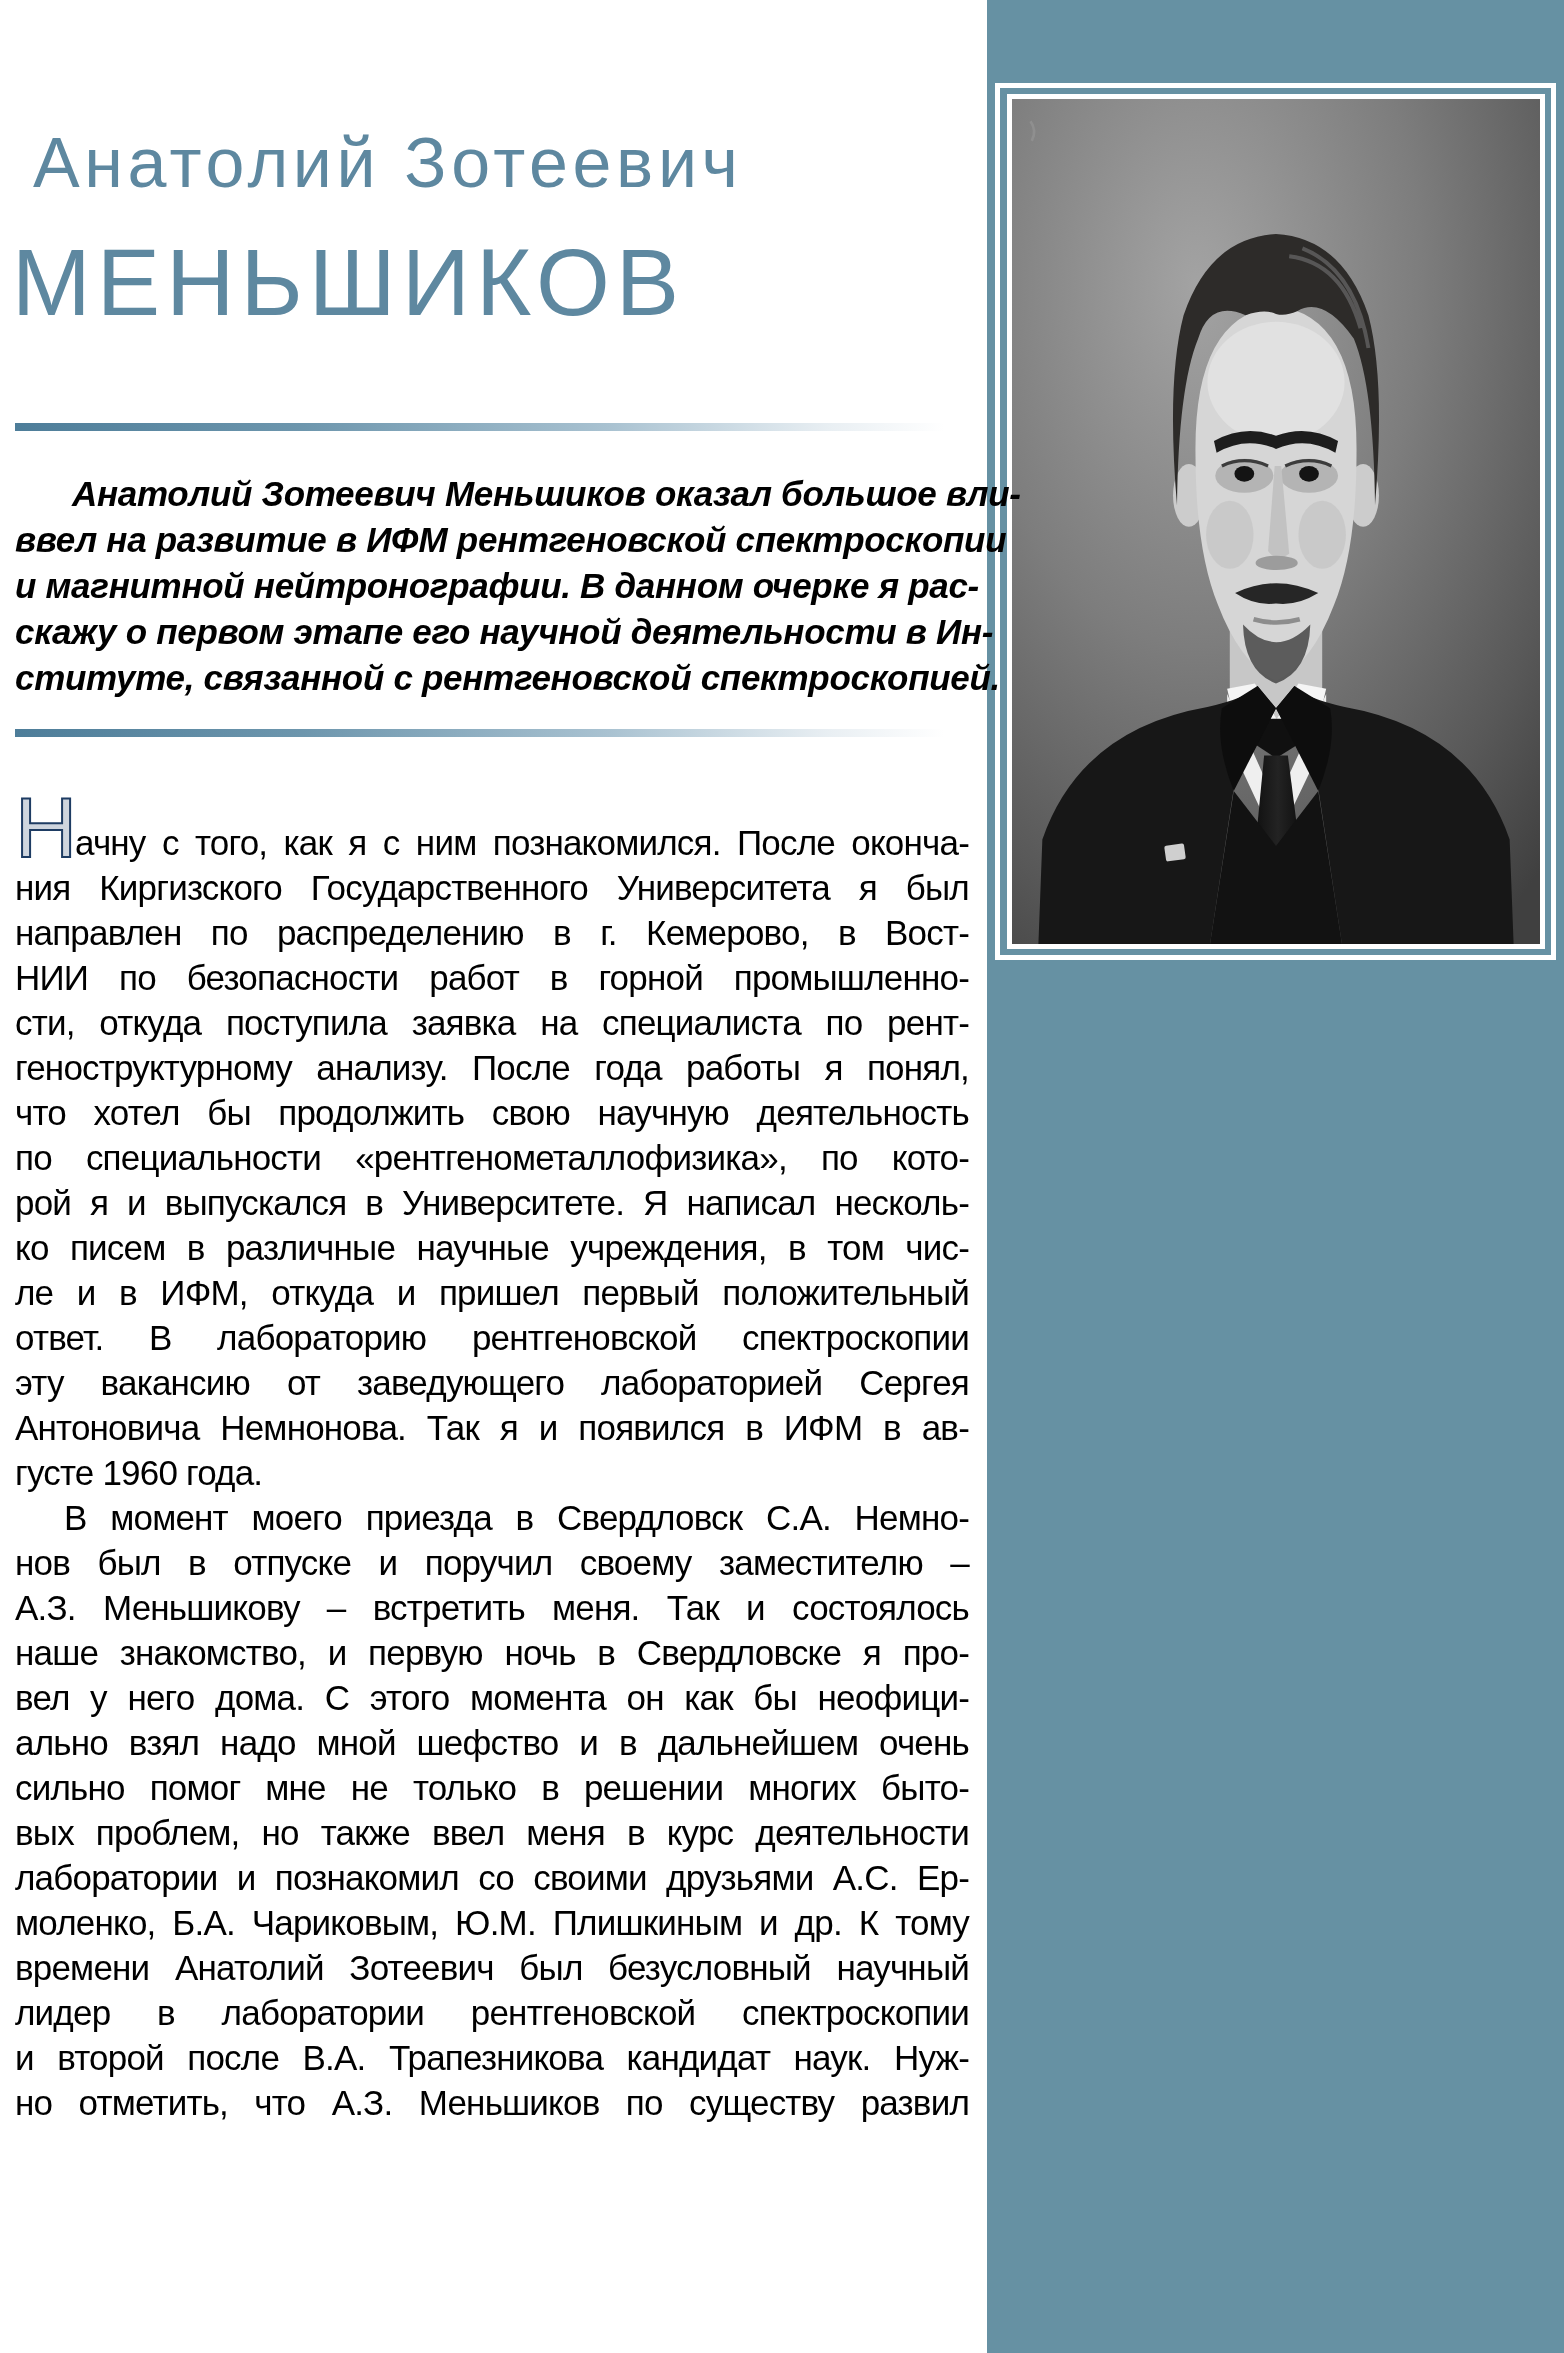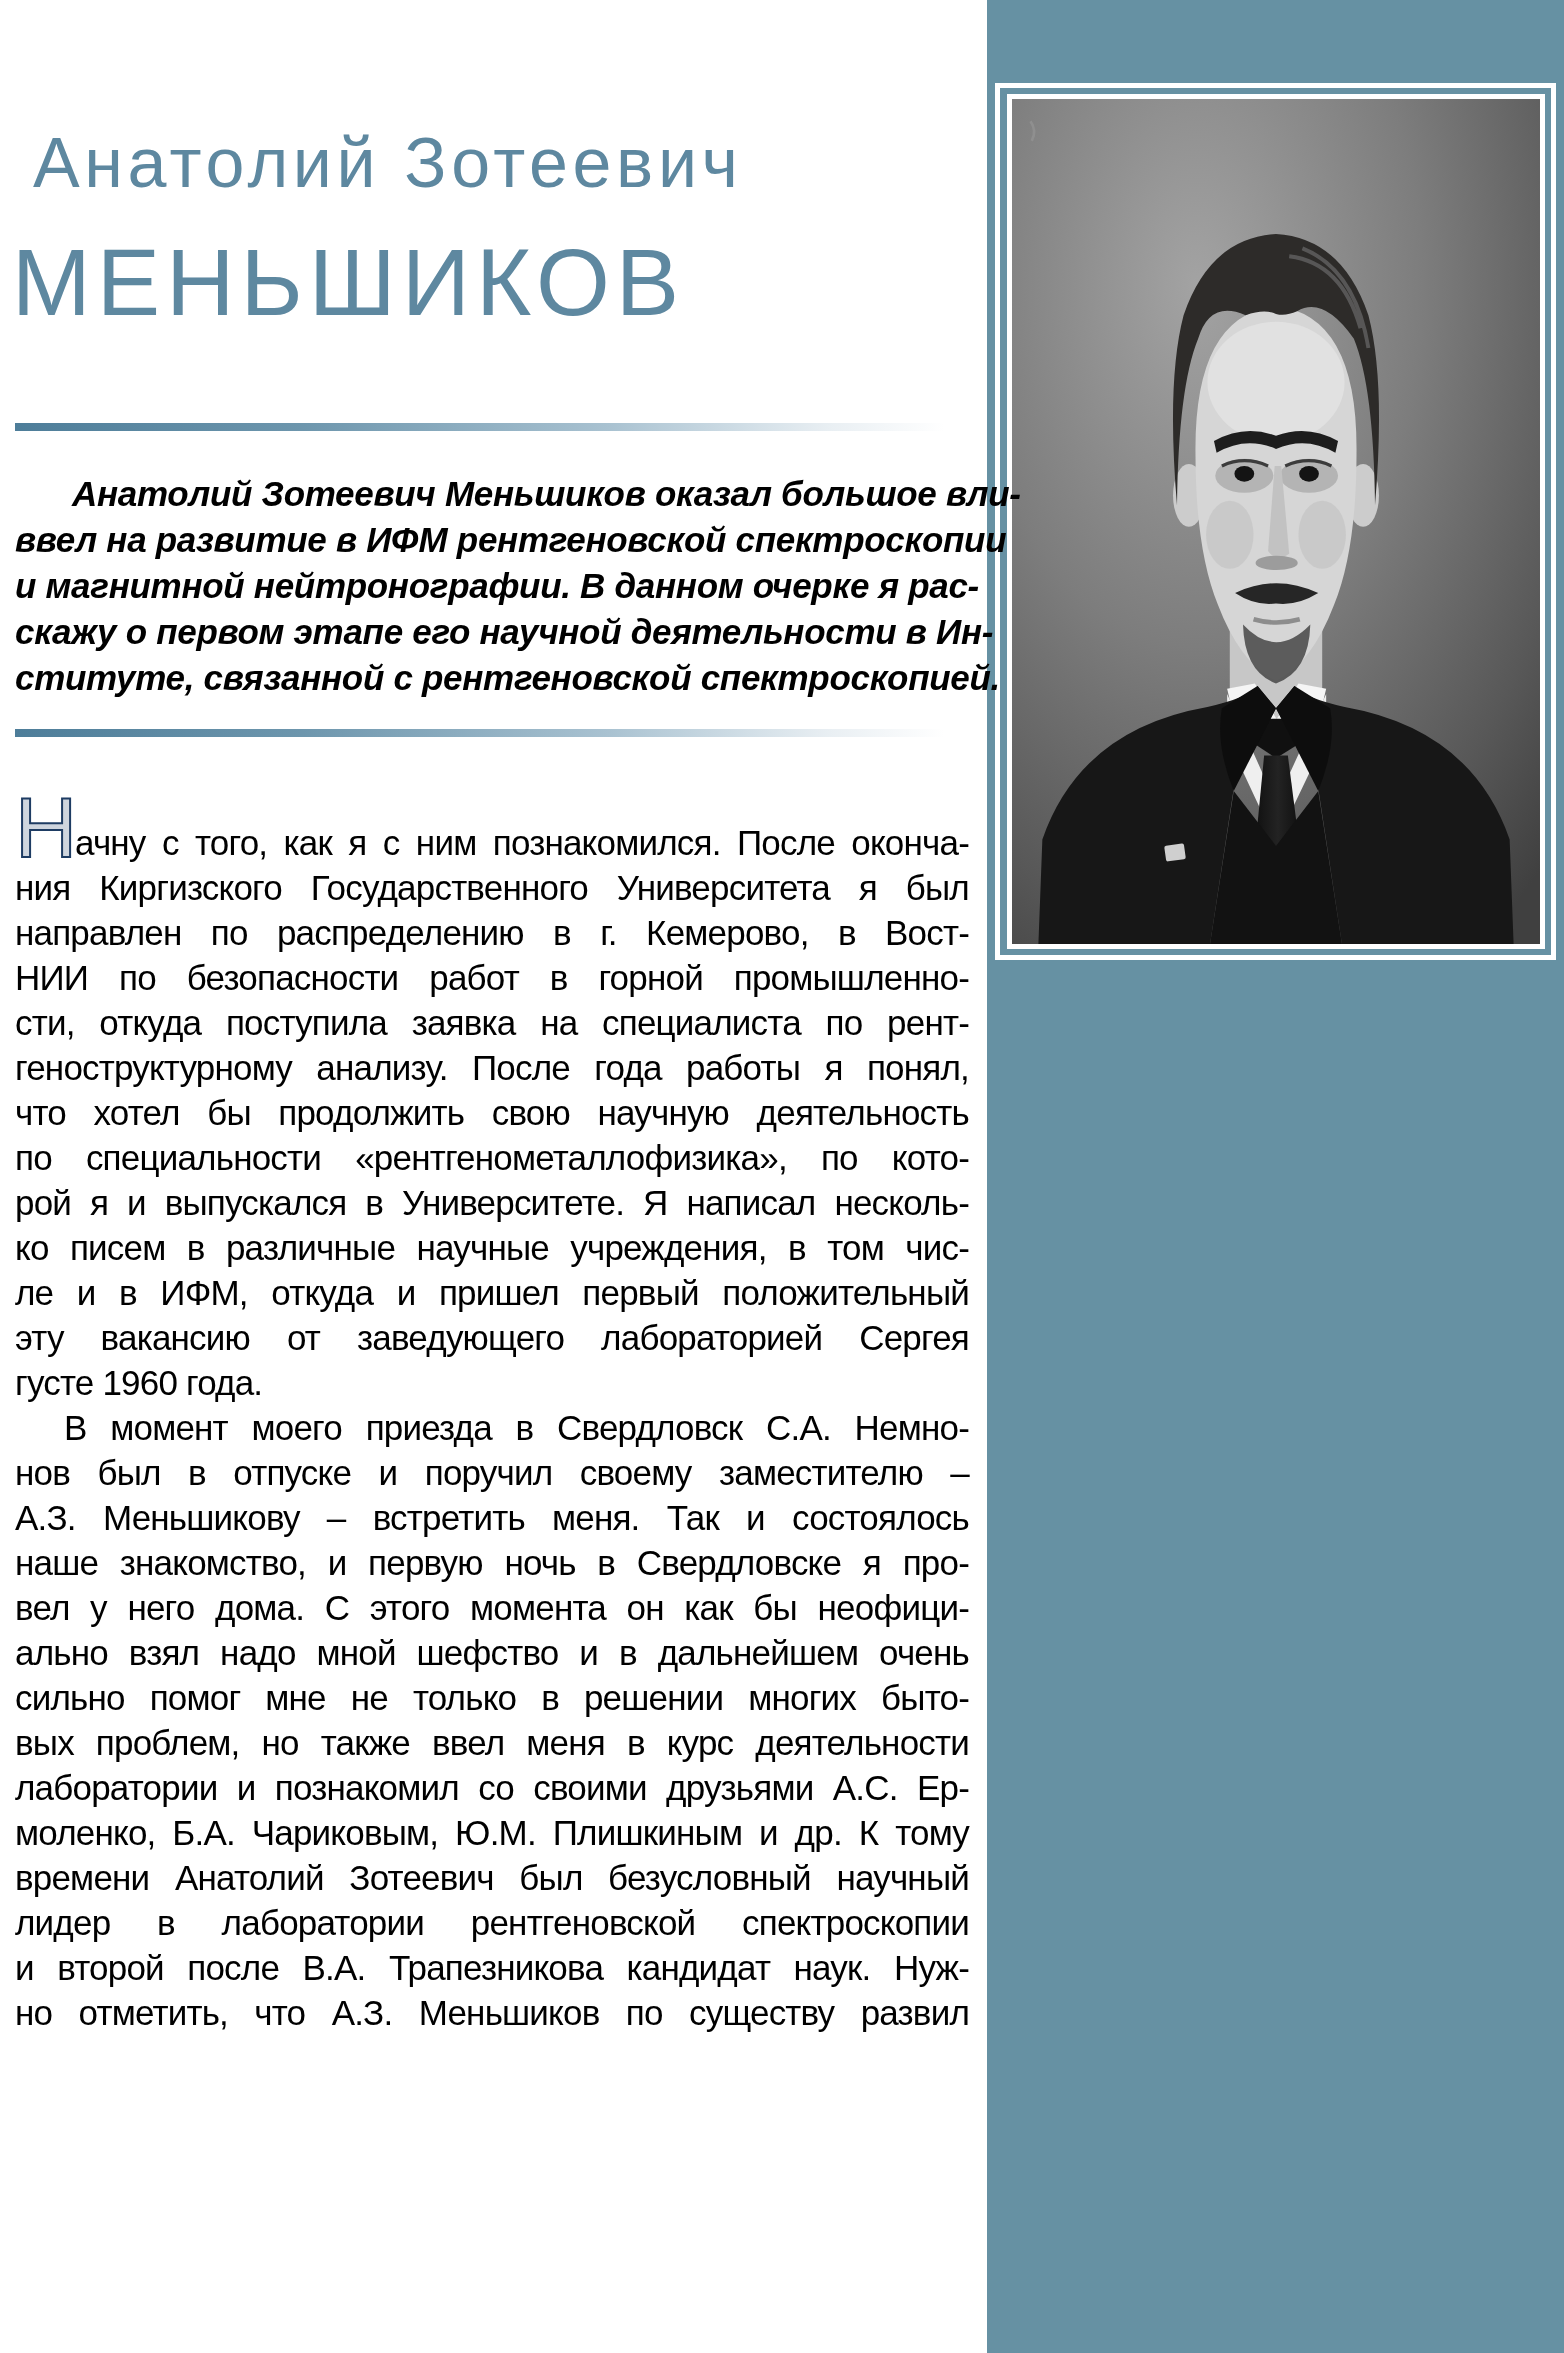--- a/index.html
+++ b/index.html
@@ -144,21 +144,23 @@
         <div class="ln">ния Киргизского Государственного Университета я был</div>
         <div class="ln">направлен по распределению в г. Кемерово, в Вост-</div>
         <div class="ln">НИИ по безопасности работ в горной промышленно-</div>
         <div class="ln">сти, откуда поступила заявка на специалиста по рент-</div>
         <div class="ln">геноструктурному анализу. После года работы я понял,</div>
         <div class="ln">что хотел бы продолжить свою научную деятельность</div>
         <div class="ln">по специальности «рентгенометаллофизика», по кото-</div>
         <div class="ln">рой я и выпускался в Университете. Я написал несколь-</div>
         <div class="ln">ко писем в различные научные учреждения, в том чис-</div>
         <div class="ln">ле и в ИФМ, откуда и пришел первый положительный</div>
+        <div class="ln">ответ. В лабораторию рентгеновской спектроскопии</div>
         <div class="ln">эту вакансию от заведующего лабораторией Сергея</div>
+        <div class="ln">Антоновича Немнонова. Так я и появился в ИФМ в ав-</div>
       </div>
     <div class="ln endline">густе 1960 года.</div>
     <div class="ln indent">В момент моего приезда в Свердловск С.А. Немно-</div>
     <div>
         <div class="ln">нов был в отпуске и поручил своему заместителю –</div>
         <div class="ln">А.З. Меньшикову – встретить меня. Так и состоялось</div>
         <div class="ln">наше знакомство, и первую ночь в Свердловске я про-</div>
         <div class="ln">вел у него дома. С этого момента он как бы неофици-</div>
         <div class="ln">ально взял надо мной шефство и в дальнейшем очень</div>
         <div class="ln">сильно помог мне не только в решении многих быто-</div>

